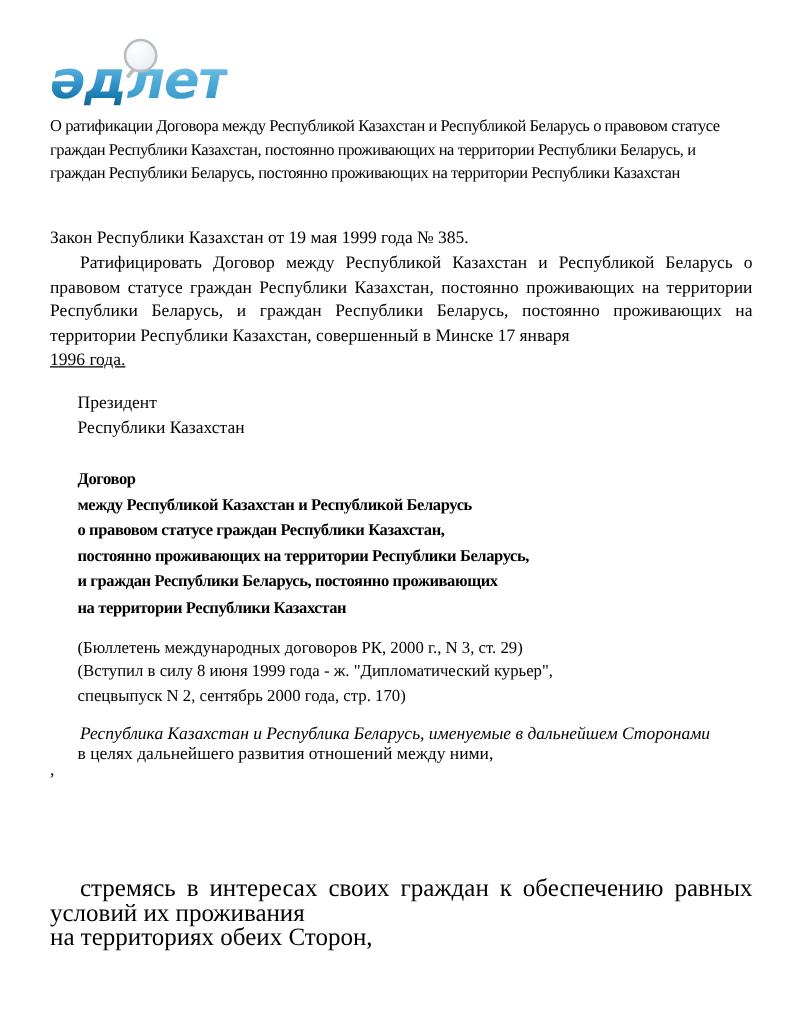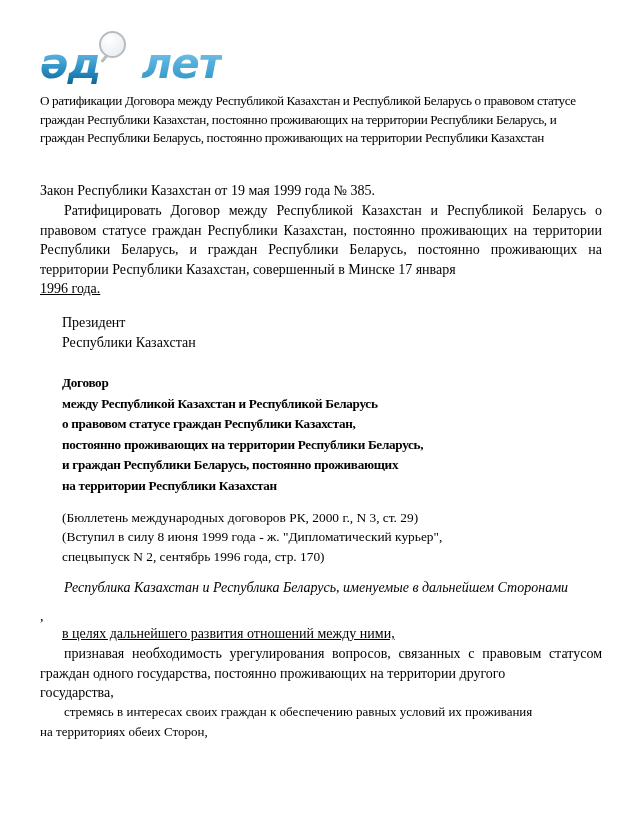--- a/index.html
+++ b/index.html
@@ -25,21 +25,20 @@
 
   
   .logo {
     position: absolute;
     left: 40px;
     top: 33px;
     height: 52px;
     display: flex;
     align-items: flex-end;
     user-select: none;
-    gap: 40px;
   }
   .logo-word {
     position: relative;
     font-family: "DejaVu Sans", sans-serif;
     font-size: 42px;
     font-style: italic;
     font-weight: bold;
     letter-spacing: -1px;
     line-height: 1;
     background: linear-gradient(180deg, #7ec5e8 0%, #46a3d4 42%, #1c7fb5 78%, #15628d 100%);
@@ -164,25 +163,24 @@
     position: absolute;
     left: 40px;
     top: 607px;
     font-size: 14px;
     line-height: 19.5px;
   }
 
   .preamble-a {
     position: absolute;
     left: 62px;
-    top: 624px;
+    top: 594px;
     width: 540px;
     font-size: 14px;
     line-height: 19.5px;
-    text-decoration: underline;
   }
 
   .preamble-b {
     position: absolute;
     left: 40px;
     top: 644px;
     width: 562px;
     font-size: 14px;
     line-height: 19.5px;
     text-align: justify;
@@ -191,21 +189,21 @@
   .preamble-b .tail {
     display: block;
     text-indent: 0;
   }
 
   .preamble-c {
     position: absolute;
     left: 40px;
     top: 702px;
     width: 562px;
-    font-size: 13px;
+    font-size: 20px;
     line-height: 19.5px;
     text-align: justify;
     text-indent: 24px;
   }
   .preamble-c .tail {
     display: block;
     text-indent: 0;
   }
 </style>
 </head>
@@ -238,32 +236,28 @@
     <div>между Республикой Казахстан и Республикой Беларусь</div>
     <div>о правовом статусе граждан Республики Казахстан,</div>
     <div>постоянно проживающих на территории Республики Беларусь,</div>
     <div>и граждан Республики Беларусь, постоянно проживающих</div>
     <div>на территории Республики Казахстан</div>
   </div>
 
   <div class="bulletin">
     <div>(Бюллетень международных договоров РК, 2000 г., N 3, ст. 29)</div>
     <div>(Вступил в силу 8 июня 1999 года - ж. "Дипломатический курьер",</div>
-    <div>спецвыпуск N 2, сентябрь 1996 года, стр. 170)</div>
+    <div>спецвыпуск N 2, сентябрь 2000 года, стр. 170)</div>
   </div>
 
   <div class="preamble-lead">Республика Казахстан и Республика Беларусь, именуемые в дальнейшем Сторонами</div>
 
   <div class="orphan-comma">,</div>
 
   <div class="preamble-a">в целях дальнейшего развития отношений между ними,</div>
 
-  <div class="preamble-b">
-    <span>признавая необходимость урегулирования вопросов, связанных с правовым статусом граждан одного государства, постоянно проживающих на территории другого</span>
-    <span class="tail">государства,</span>
-  </div>
 
   <div class="preamble-c">
     <span>стремясь в интересах своих граждан к обеспечению равных условий их проживания</span>
     <span class="tail">на территориях обеих Сторон,</span>
   </div>
 
 </div>
 
 </body></html>

